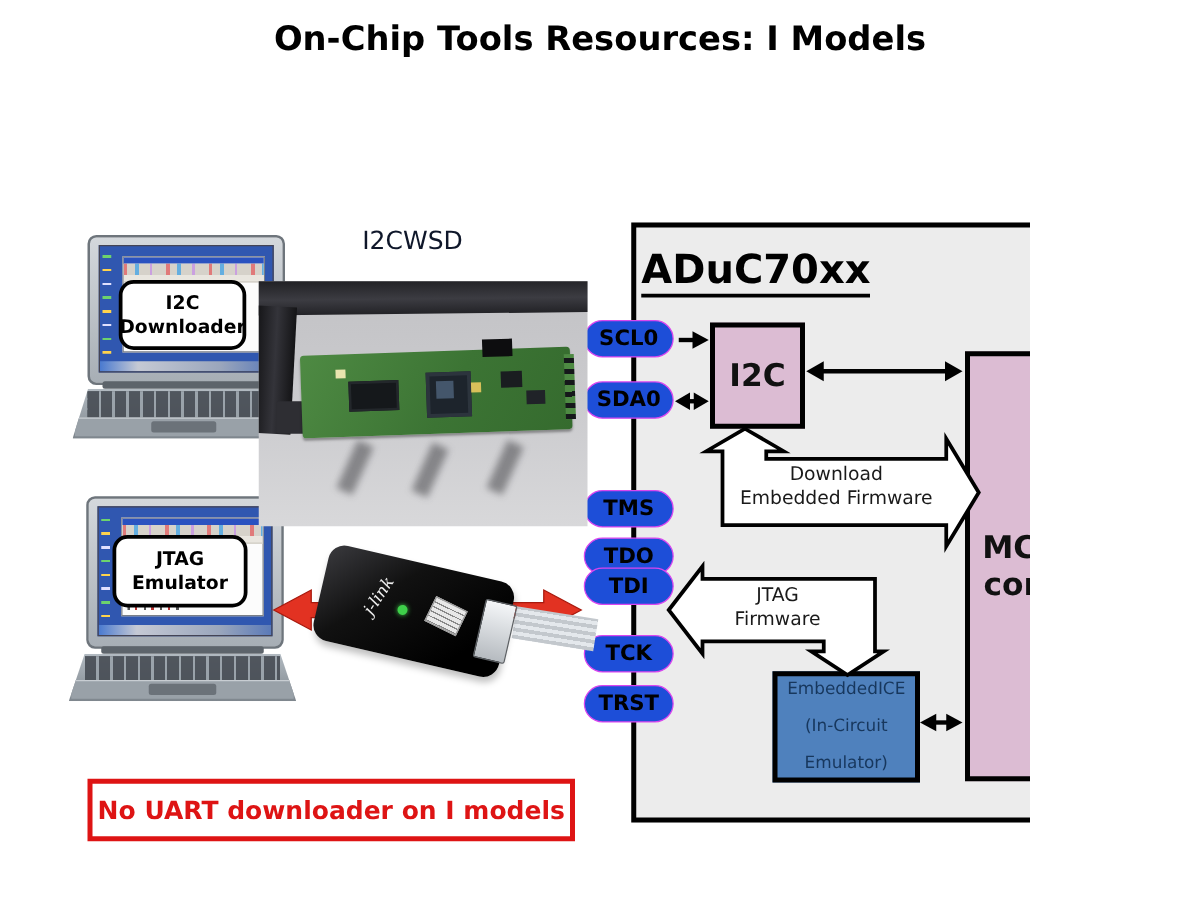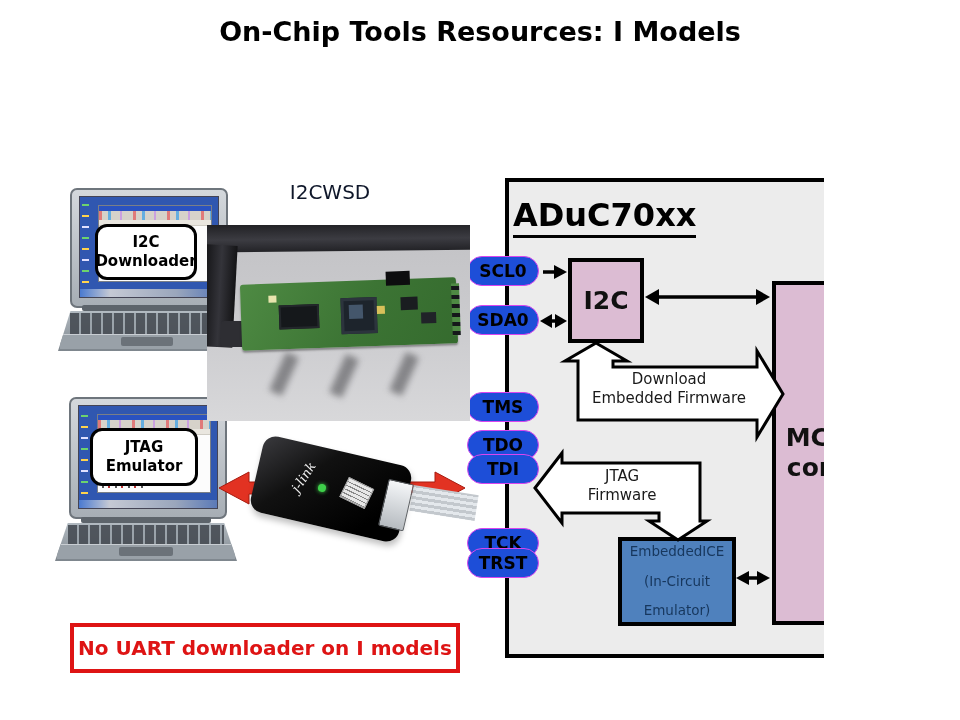--- a/index.html
+++ b/index.html
@@ -212,21 +212,21 @@
   </div>
 
   <div class="big-box"></div>
   <div class="chip-title">ADuC70xx</div>
 
   <div class="pin" style="top:256px;">SCL0</div>
   <div class="pin" style="top:305px;">SDA0</div>
   <div class="pin" style="top:392px;">TMS</div>
   <div class="pin" style="top:430px;">TDO</div>
   <div class="pin" style="top:454px;">TDI</div>
-  <div class="pin" style="top:508px;margin-top:20px;">TCK</div>
+  <div class="pin" style="top:508px;">TCK</div>
   <div class="pin" style="top:548px;">TRST</div>
 
   <div class="blk blk-i2c">
     <span>I2C</span>
   </div>
   <div class="blk blk-mcu">
     <span>MCU</span>
     <span>core</span>
   </div>
   <div class="blk blk-ice">

